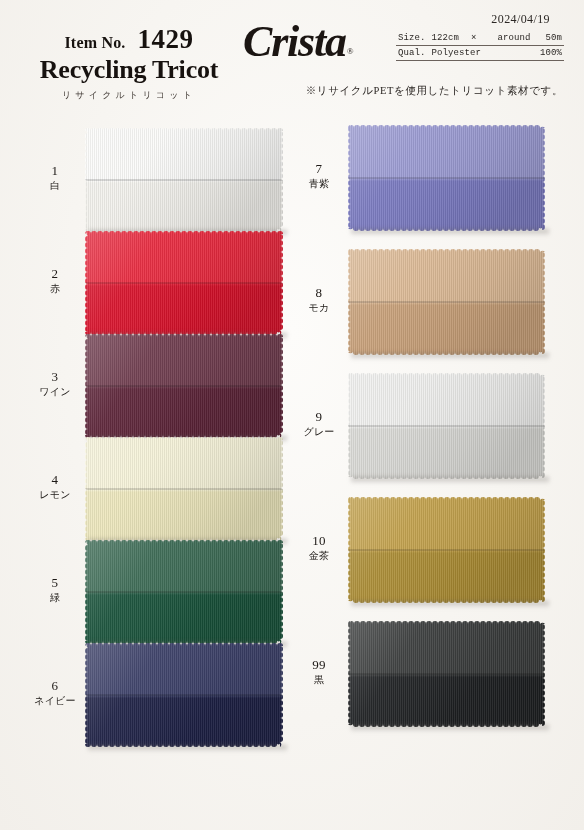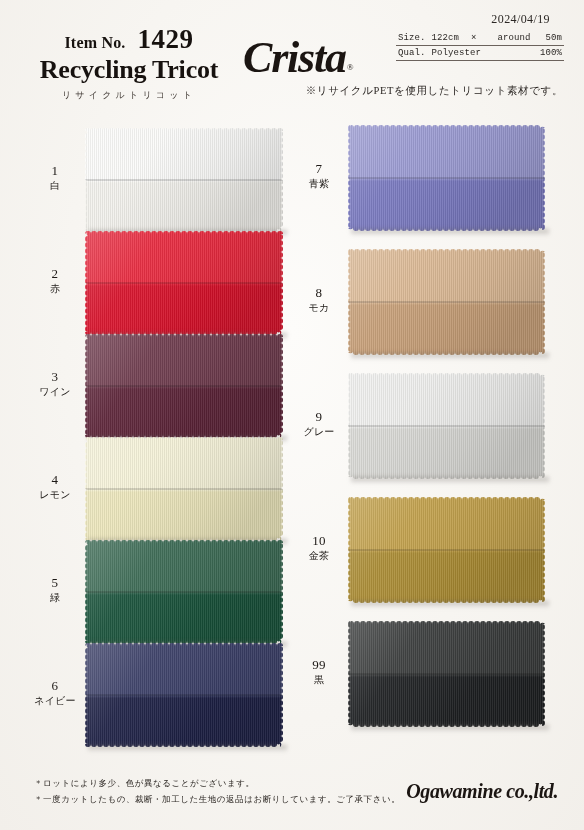--- a/index.html
+++ b/index.html
@@ -90,21 +90,20 @@
   }
   #brand-name {
     font-family: "Liberation Serif", "DejaVu Serif", serif;
     font-style: italic;
     font-weight: bold;
     font-size: 44px;
     color: #1b1512;
     letter-spacing: -1.2px;
     line-height: 1;
     display: inline-block;
-    margin-top: 16px;
   }
   #brand-reg {
     font-size: 9px;
     vertical-align: 2px;
     margin-left: 1px;
     font-style: normal;
     font-weight: normal;
     color: #1b1512;
   }
 
@@ -658,20 +657,13 @@
           </g>
         </svg>
         <div class="shadow-edge"></div>
       </div>
       <div class="swatch-label" style="top: 537px; left: 4px;">
         <span class="swatch-number">99</span>
         <span class="swatch-colorname">黒</span>
       </div>
     </div>
 
-  <div id="footer">
-    <div id="footer-notes">
-      <div>＊ロットにより多少、色が異なることがございます。</div>
-      <div>＊一度カットしたもの、裁断・加工した生地の返品はお断りしています。ご了承下さい。</div>
-    </div>
-    <div id="company-name">Ogawamine co.,ltd.</div>
-  </div>
 </div>
 
 </body></html>

